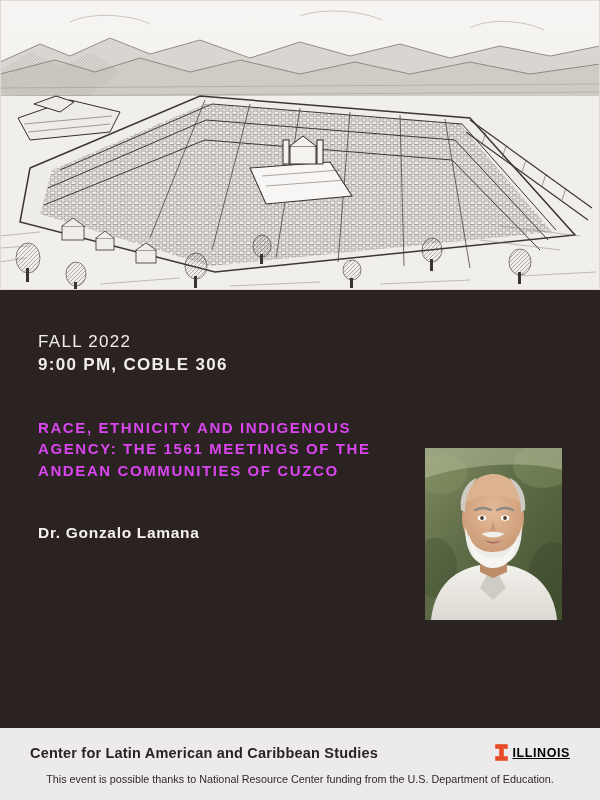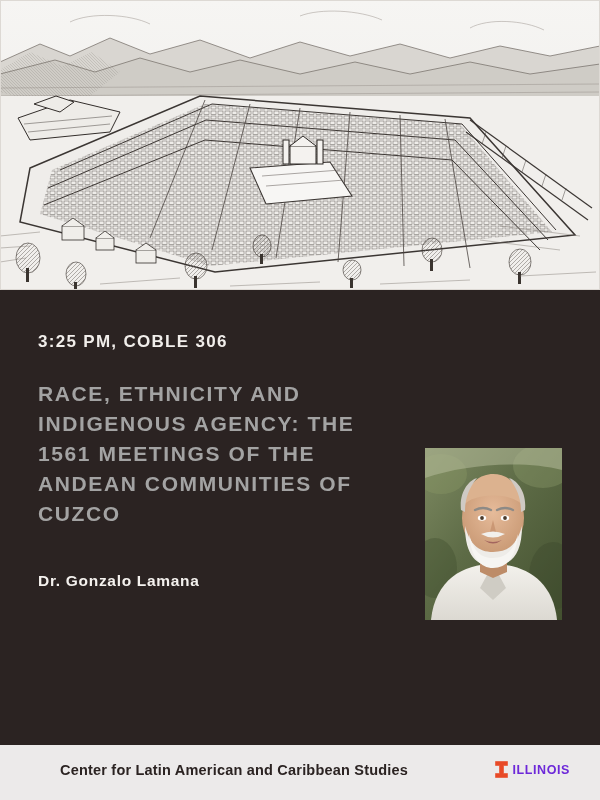--- a/index.html
+++ b/index.html
@@ -50,27 +50,27 @@
     line-height: 1.38;
     font-weight: 400;
     color: #f1eeeb;
   }
   .kicker .bold {
     font-weight: bold;
   }
   .kicker-line { white-space: pre; }
 
   .talk-title {
-    margin-top: 26px;
-    font-size: 21px;
+    margin-top: 40px;
+    font-size: 15px;
     font-weight: bold;
     letter-spacing: 1.6px;
     line-height: 1.42;
     width: 355px;
-    color: #a3a3a3;
+    color: #d946ef;
   }
 
   .speaker {
     margin-top: 40px;
     font-size: 15px;
     letter-spacing: 0.7px;
     line-height: 1.5;
   }
   .speaker .name {
     font-weight: bold;
@@ -103,37 +103,37 @@
   .footer-top {
     display: flex;
     align-items: center;
     justify-content: space-between;
   }
   .center-name {
     font-size: 14.5px;
     font-weight: bold;
     color: #2b2322;
     letter-spacing: 0.2px;
-    margin-left: 30px;
   }
   .illinois-logo {
     display: flex;
     align-items: center;
     gap: 4px;
   }
   .illinois-mark {
     width: 13px;
     height: 17px;
     position: relative;
   }
   .illinois-word {
     font-size: 12.5px;
     font-weight: bold;
     letter-spacing: 0.6px;
-    color: #6d28d9;
+    color: #000000;
+    text-decoration: underline;
   }
   .disclaimer {
     margin-top: 10px;
     text-align: center;
     font-size: 10.8px;
     line-height: 1.55;
     color: #2e2a28;
   }
   .disclaimer div { white-space: nowrap; }
 </style>
@@ -275,21 +275,22 @@
         <path d="M470,28 C488,18 524,20 544,30"></path>
       </g>
 
       <rect x="0.5" y="0.5" width="599" height="289" fill="none" stroke="#ddd9d4" stroke-width="1"></rect>
     </svg>
   </div>
 
   <div class="body-block">
 
     <div class="kicker">
-      <div class="kicker-line bold">3:25 PM, COBLE 306</div>
+      <div class="kicker-line">FALL 2022</div>
+      <div class="kicker-line bold">9:00 PM, COBLE 306</div>
     </div>
 
     <div class="talk-title">RACE, ETHNICITY AND INDIGENOUS AGENCY: THE 1561 MEETINGS OF THE ANDEAN COMMUNITIES OF CUZCO</div>
 
     <div class="speaker">
       <span class="name">Dr. Gonzalo Lamana</span>
     </div>
 
     <div class="portrait">
       <svg width="137" height="172" viewBox="0 0 137 172" xmlns="http://www.w3.org/2000/svg" aria-hidden="true">
@@ -359,16 +360,17 @@
       <div class="illinois-logo">
         <span class="illinois-mark">
           <svg width="13" height="17" viewBox="0 0 13 17" xmlns="http://www.w3.org/2000/svg" aria-hidden="true">
             <path d="M0.5,0.5 H12.5 V4.5 H8.5 V12.5 H12.5 V16.5 H0.5 V12.5 H4.5 V4.5 H0.5 Z" fill="#E84A27" stroke="#E84A27" stroke-width="0.6"></path>
           </svg>
         </span>
         <span class="illinois-word">ILLINOIS</span>
       </div>
     </div>
     <div class="disclaimer">
+      <div>This event is possible thanks to National Resource Center funding from the U.S. Department of Education.</div>
     </div>
   </div>
 
 </div>
 
 </body></html>

